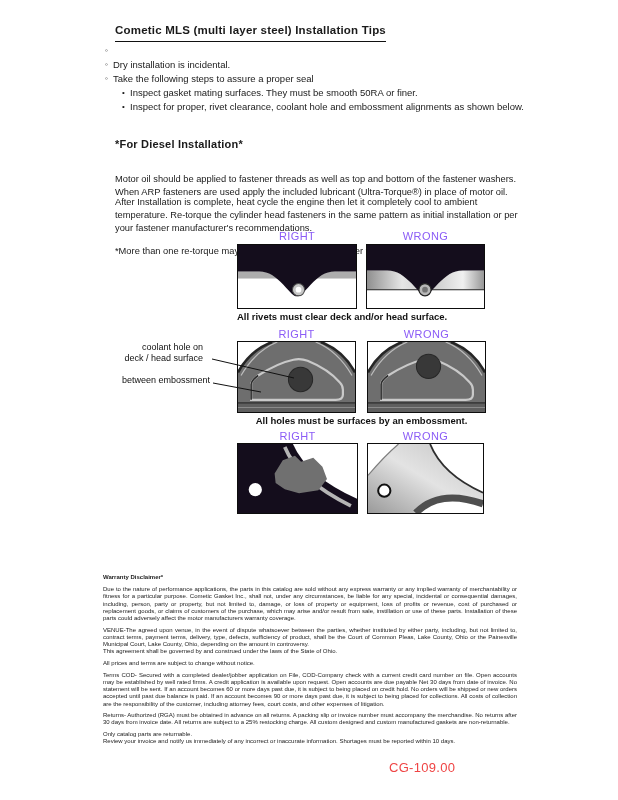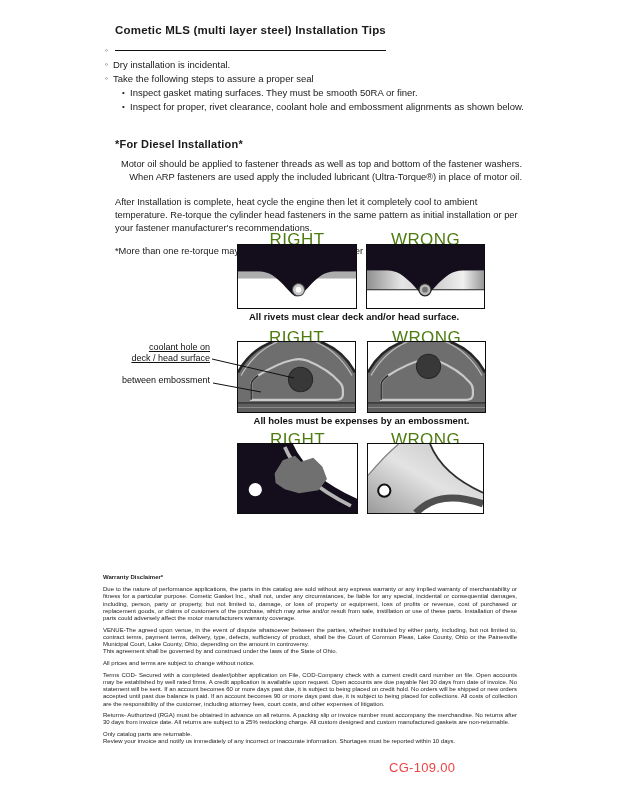--- a/index.html
+++ b/index.html
@@ -1,34 +1,34 @@
 <!DOCTYPE html>
 <html><head>
 <meta charset="utf-8">
 <style>
   html,body{margin:0;padding:0;background:#fff;}
   .page{position:relative;width:618px;height:800px;background:#ffffff;overflow:hidden;
         font-family:"Liberation Sans", sans-serif;color:#1a1a1a;}
   .abs{position:absolute;}
 
   .title{left:115px;top:24px;font-size:11.5px;font-weight:bold;letter-spacing:.2px;
-         border-bottom:1.5px solid #111;padding-bottom:14px;}
+         border-bottom:1.5px solid #111;padding-bottom:5px;}
 
   .bullets{left:105px;top:44px;width:420px;font-size:9.5px;line-height:14px;}
   .b-row{display:flex;}
   .b-marker{width:8px;flex:0 0 8px;font-size:8px;line-height:14px;}
   .b-sub{margin-left:17px;}
 
   .diesel-h{left:115px;top:138px;font-size:11px;font-weight:bold;letter-spacing:.2px;}
   .para{left:115px;width:407px;font-size:9.3px;line-height:13.2px;}
-  .p1{top:158px;text-align:right;}
+  .p1{top:173px;}
   .p2{top:196px;}
   .note{top:245px;}
 
-  .dlabel{font-size:17px;letter-spacing:.4px;text-align:center;color:#4d7c0f;}
+  .dlabel{font-size:11px;letter-spacing:.4px;text-align:center;color:#8b5cf6;}
   .dbox{border:1.5px solid #0d0d0d;box-sizing:border-box;background:#fff;}
   .dbox svg{display:block;width:100%;height:100%;}
   .cap{font-size:9.5px;font-weight:bold;line-height:11.5px;color:#111;}
 
   .callout{font-size:9px;line-height:11px;text-align:right;color:#111;}
 
   .fine{left:103px;top:574px;width:414px;font-size:6px;line-height:7.2px;color:#222;text-align:justify;}
   .fine .fp{margin:0 0 4.5px 0;}
   .fine .fp0{margin:0;}
   .fine .fh{font-weight:bold;margin:0 0 5px 0;}
@@ -95,26 +95,26 @@
         </linearGradient>
       </defs>
       <rect width="115" height="62" fill="#ffffff"></rect>
       <rect x="0" y="25" width="115" height="19" fill="url(#g-r1w)"></rect>
       <line x1="0" y1="44" x2="115" y2="44" stroke="#222" stroke-width="1"></line>
       <path d="M0,0 H115 V25 H94 C84,25 78,30 70,38 C63,45.5 60,49.5 57,49.5 C53.5,49.5 51,45.5 44,38 C36,30 30,25 20,25 H0 Z" fill="#140d1c"></path>
       <circle cx="57" cy="44" r="6" fill="#b8b8b8" stroke="#222" stroke-width="1.2"></circle>
       <circle cx="57" cy="44" r="2.8" fill="#747474"></circle>
     </svg>
   </div>
-  <div class="abs cap" style="left:237px;top:311px;margin-left:12px;">All rivets must clear deck and/or head surface.</div>
+  <div class="abs cap" style="left:237px;top:311px;">All rivets must clear deck and/or head surface.</div>
 
   <div class="abs dlabel" style="left:237px;top:328px;width:119px;">RIGHT</div>
   <div class="abs dlabel" style="left:367px;top:328px;width:119px;">WRONG</div>
 
-  <div class="abs callout" style="left:95px;top:342px;width:115px;text-decoration:underline;">
+  <div class="abs callout" style="left:88px;top:342px;width:115px;">
     <div>coolant hole on</div>
     <div>deck / head surface</div>
   </div>
   <div class="abs callout" style="left:95px;top:375px;width:115px;">between embossment</div>
 
   <div class="abs dbox" style="left:237px;top:341px;width:119px;height:72px;">
     <svg viewBox="0 0 116 69" preserveAspectRatio="none">
       <rect width="116" height="69" fill="#6e6e6e"></rect>
       <rect y="60" width="116" height="9" fill="#5f5f5f"></rect>
       <line x1="0" y1="60" x2="116" y2="60" stroke="#3d3d3d" stroke-width="1.6"></line>
@@ -140,21 +140,21 @@
       <path d="M34,0 Q12,8 0,30" stroke="#262626" stroke-width="2.6" fill="none"></path>
       <path d="M39,0 Q17,9 3,33" stroke="#bdbdbd" stroke-width="1.2" fill="none"></path>
       <path d="M116,0 H82 Q104,8 116,30 Z" fill="#ffffff"></path>
       <path d="M82,0 Q104,8 116,30" stroke="#262626" stroke-width="2.6" fill="none"></path>
       <path d="M77,0 Q99,9 113,33" stroke="#bdbdbd" stroke-width="1.2" fill="none"></path>
       <path d="M13,57 V42 Q13,38 20,33 Q40,20.5 55,17.5 Q62,16 69,18.5 Q90,27 101,40 Q104,43 104,47 V52 Q104,57 97,57 H19 Q13,57 13,57 Z" fill="none" stroke="#c9c9c9" stroke-width="2.2"></path>
       <path d="M13,57 V42 Q13,38 20,33" fill="none" stroke="#2e2e2e" stroke-width="1.6"></path>
       <circle cx="60" cy="24" r="12" fill="#383838" stroke="#272727" stroke-width="1"></circle>
     </svg>
   </div>
-  <div class="abs cap" style="left:237px;top:415px;width:249px;text-align:center;">All holes must be expenses by an embossment.</div>
+  <div class="abs cap" style="left:237px;top:415px;width:249px;text-align:center;">All holes must be surfaces by an embossment.</div>
 
   <div class="abs dlabel" style="left:237px;top:430px;width:121px;">RIGHT</div>
   <div class="abs dlabel" style="left:367px;top:430px;width:117px;">WRONG</div>
 
   <div class="abs dbox" style="left:237px;top:443px;width:121px;height:71px;">
     <svg viewBox="0 0 117 68" preserveAspectRatio="none">
       <rect width="117" height="68" fill="#140d1c"></rect>
       <path d="M54,0 Q68,32 117,54 L117,0 Z" fill="#ffffff"></path>
       <path d="M46,3 Q59,35 111,61" stroke="#b5b5b5" stroke-width="3.6" fill="none"></path>
       <path d="M36,29 L44,16 L56,11.5 L62,17.5 L74,13.5 L83,22.5 L87.5,34.5 L79,45.5 L60,48.5 L46,44.5 L37,38.5 Z" fill="#707070"></path>

